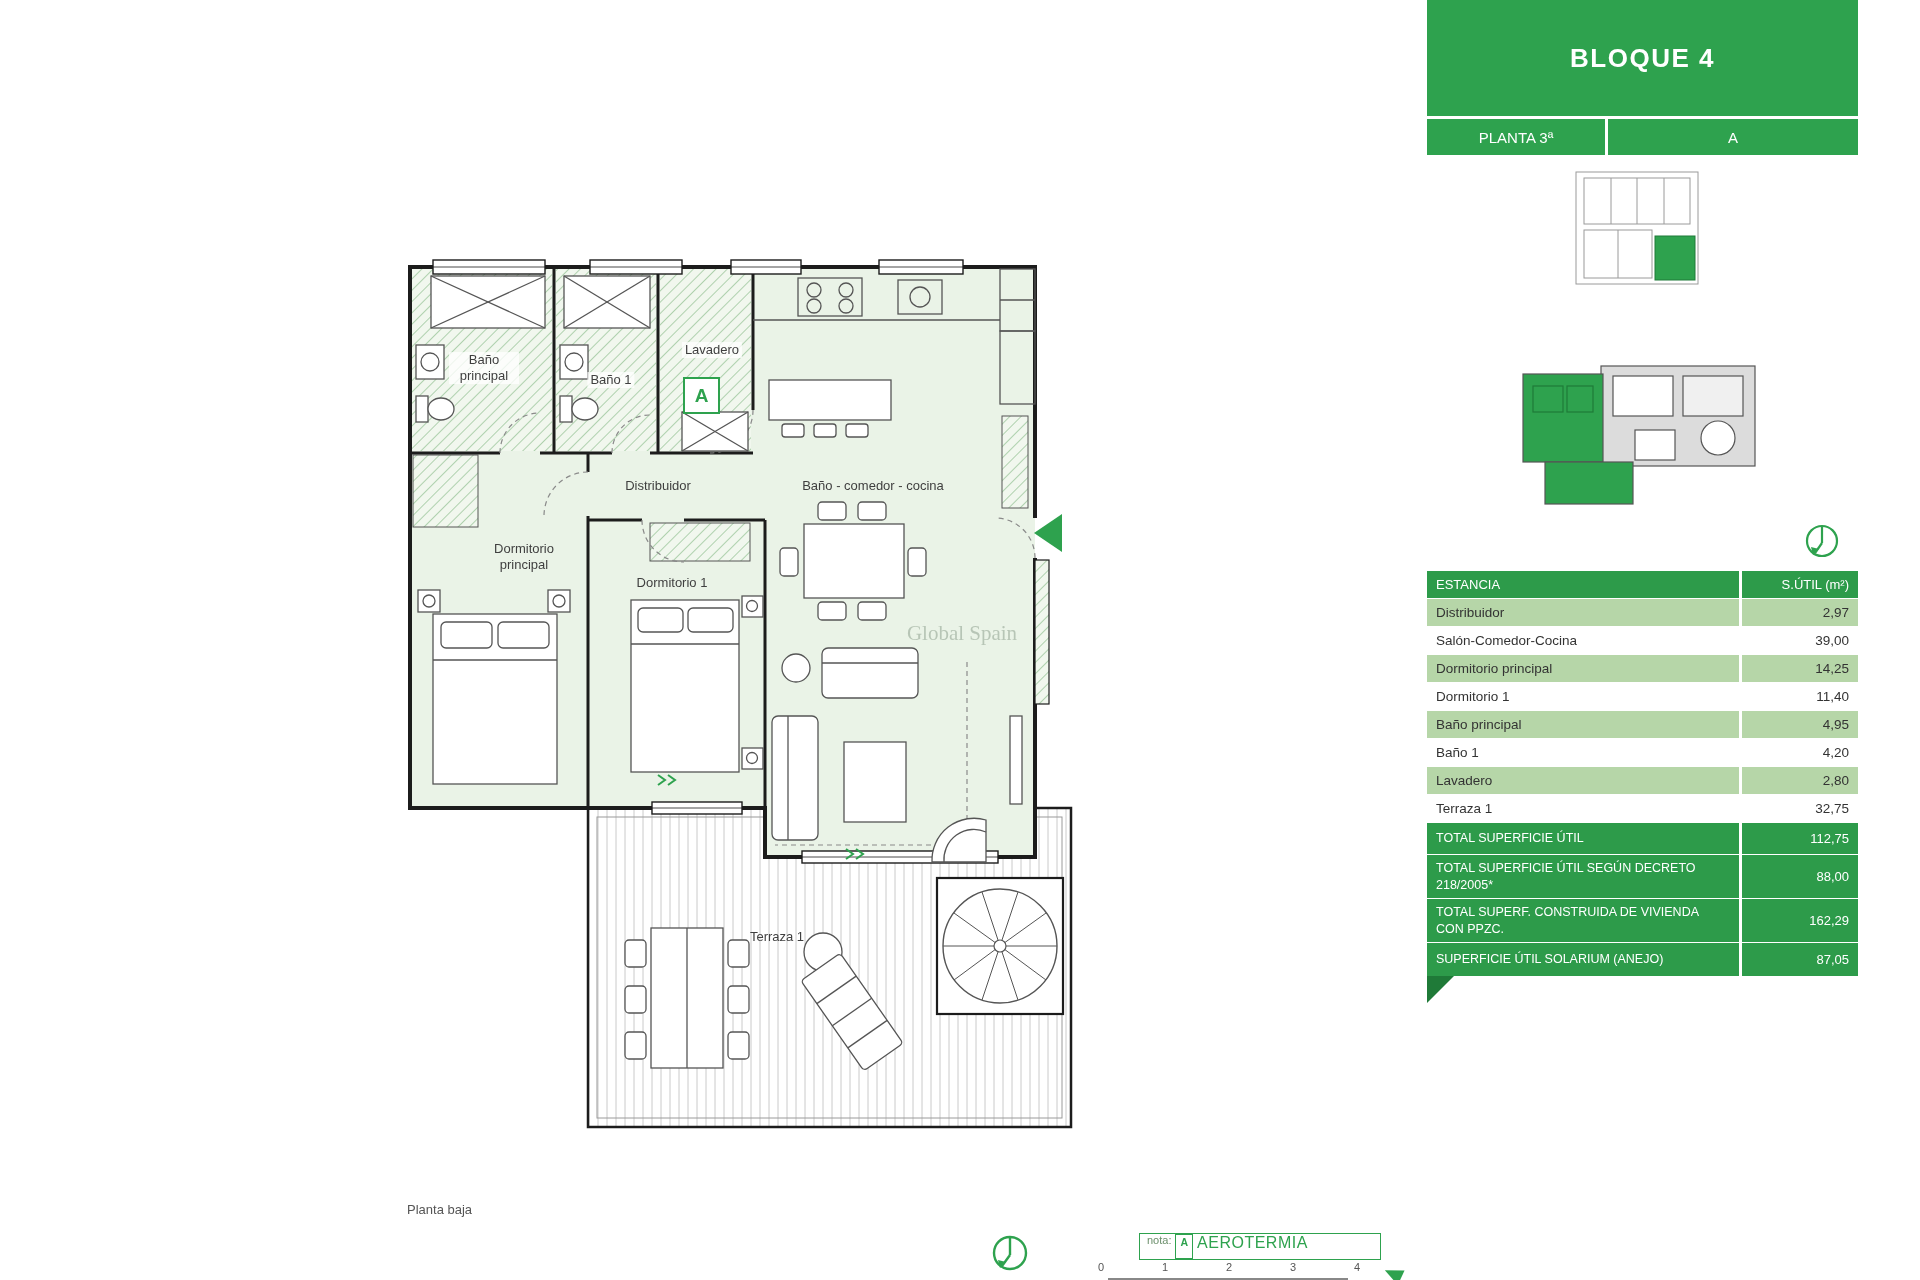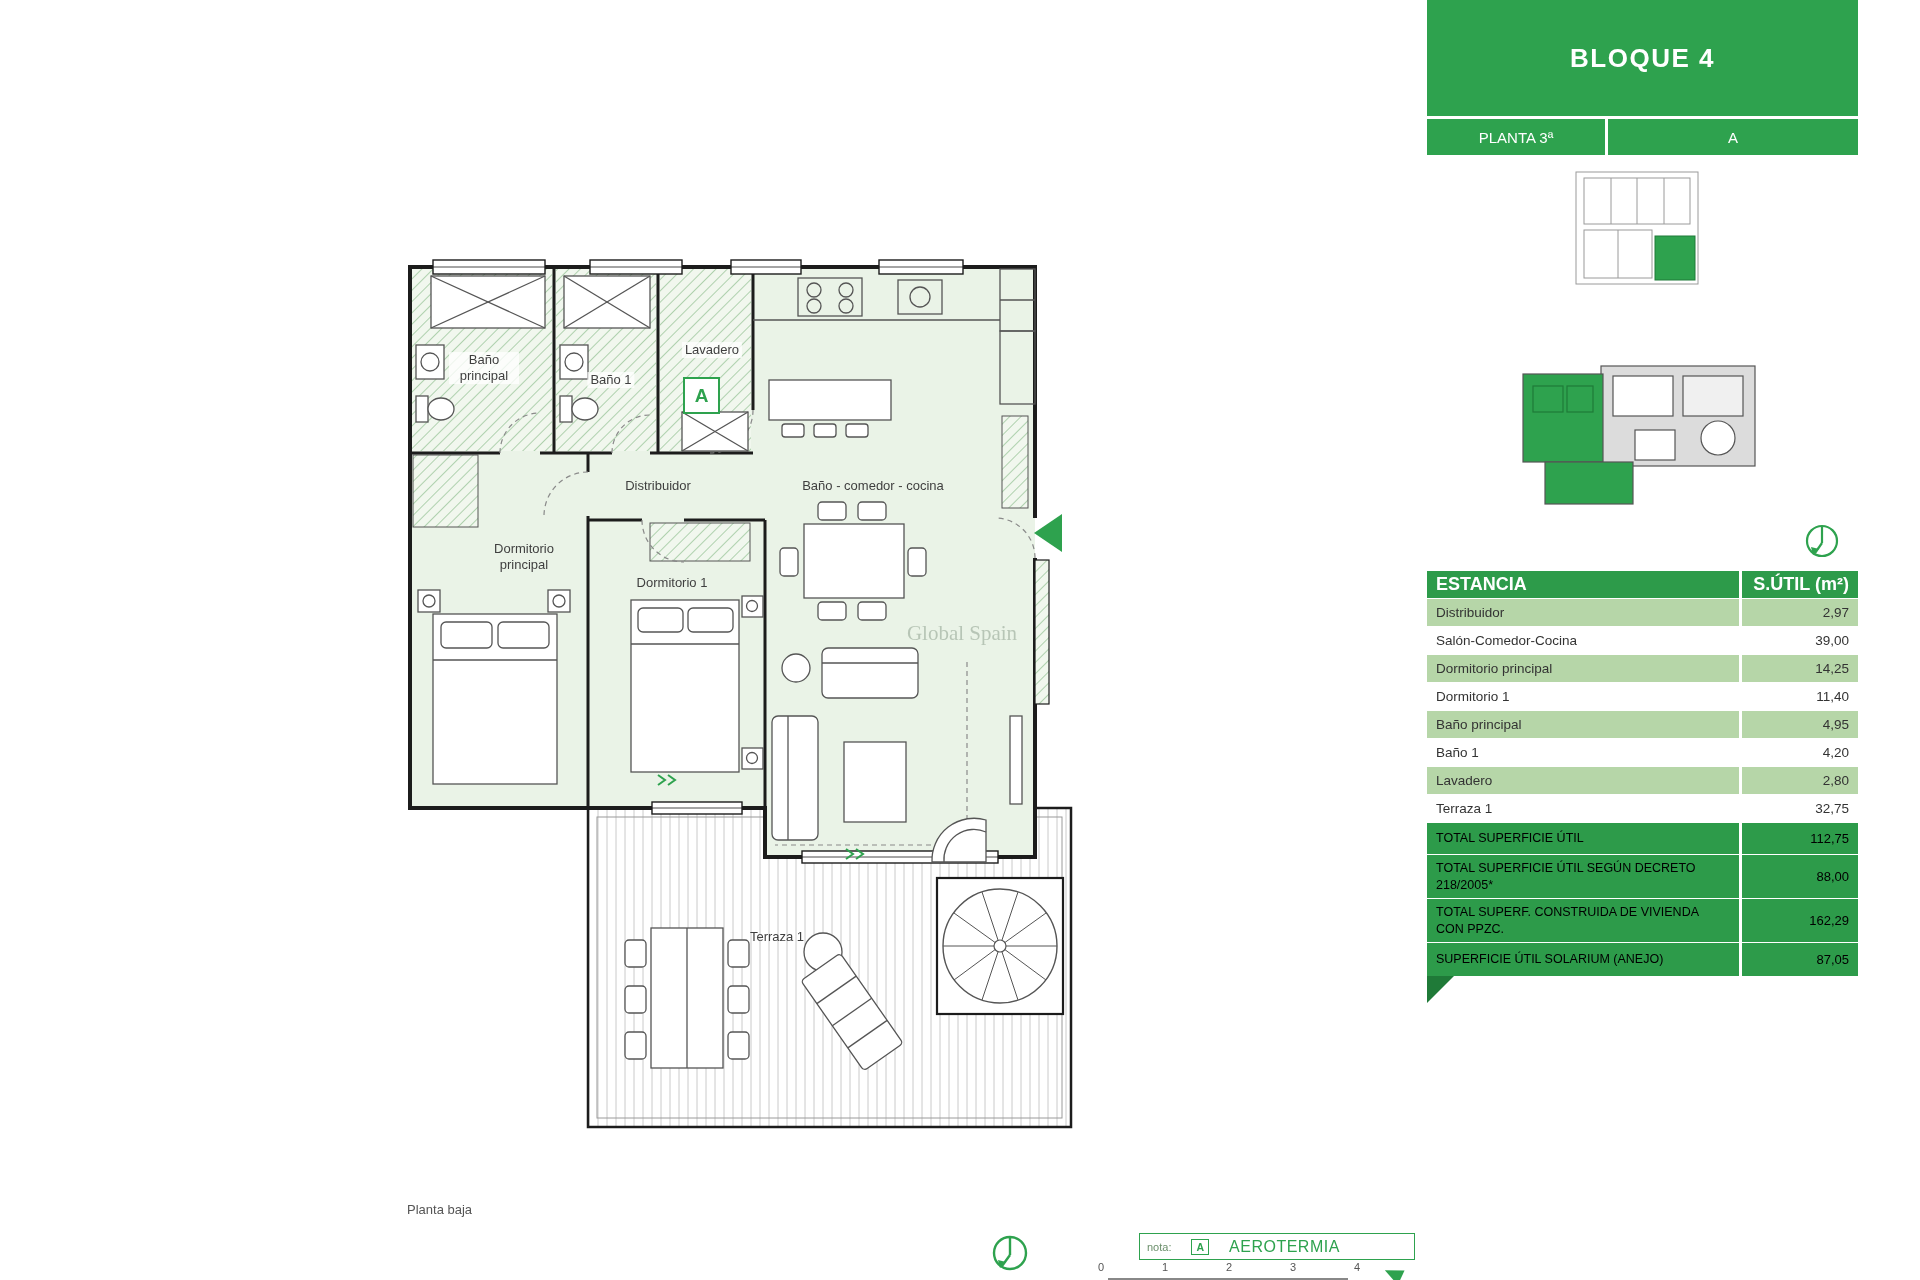--- a/index.html
+++ b/index.html
@@ -21,22 +21,22 @@
   .plan-label{position:absolute;transform:translate(-50%,-50%);text-align:center;
     font-size:13px;color:#3f3f3f;line-height:1.22;}
   .plan-label.nw{white-space:nowrap;}
   .plan-label.halo{background:rgba(255,255,255,.78);padding:0 3px;}
   .plan-marker-a{position:absolute;left:683px;top:377px;width:37px;height:37px;
     background:#fff;border:2px solid var(--brand-green);color:var(--brand-green);
     font-weight:bold;font-size:19px;display:flex;align-items:center;justify-content:center;}
   .plan-caption{position:absolute;left:407px;top:1202px;font-size:13px;color:#555;}
   .watermark{position:absolute;left:962px;top:633px;transform:translate(-50%,-50%);
     font-family:"Liberation Serif",serif;font-size:21px;color:#8fa18f;opacity:.55;white-space:nowrap;}
-  .nota-box{position:absolute;left:1139px;top:1233px;width:276px;height:27px;
-    border:1.5px solid var(--brand-green);display:flex;align-items:center;gap:20px;padding:0 7px;background:#fff;}
+  .nota-box{position:absolute;left:1139px;top:1233px;width:242px;height:27px;
+    border:1.5px solid var(--brand-green);display:flex;gap:4px;padding:0 7px;background:#fff;}
   .nota-label{font-size:11px;color:#6b8f6b;}
   .nota-marker{border:1.5px solid var(--brand-green);color:var(--brand-green);
     font-size:10.5px;font-weight:bold;padding:0 4px;line-height:14px;}
   .nota-text{font-size:16px;color:var(--brand-green);letter-spacing:.5px;}
   .scale-bar{position:absolute;left:1098px;top:1261px;width:262px;display:flex;
     justify-content:space-between;font-size:11px;color:#555;}
   .scale-line{position:absolute;left:1108px;top:1278px;width:240px;height:2px;background:#888;}
   .corner-arrow{position:absolute;left:1384px;top:1266px;width:0;height:0;
     border-top:8px solid transparent;border-bottom:8px solid transparent;
     border-right:18px solid var(--brand-green);transform:rotate(25deg);}
@@ -54,25 +54,25 @@
   .diagram{position:absolute;}
   .diagram.small{left:144px;top:168px;width:132px;height:120px;}
   .diagram.large{left:88px;top:358px;width:248px;height:150px;}
   .panel-compass{position:absolute;left:377px;top:523px;width:36px;height:36px;}
 
   .area-table{position:absolute;left:0;top:571px;width:431px;}
   .t-row{display:flex;gap:3px;margin-top:1px;}
   .t-row:first-child{margin-top:0;}
   .t-label{width:312px;display:flex;align-items:center;padding:3px 9px;}
   .t-value{flex:1;display:flex;align-items:center;justify-content:flex-end;padding:3px 9px;}
-  .t-head>div{background:var(--table-green);color:#fff;font-weight:bold;font-size:18px;min-height:27px;}
+  .t-head>div{background:var(--table-green);color:#fff;font-weight:normal;font-size:13px;min-height:27px;}
   .std>div{min-height:27px;font-size:13.5px;color:#333;}
   .row-green>div{background:var(--row-light);}
   .row-white>div{background:#fff;}
-  .t-total>div{background:var(--table-green);color:#000000;font-size:12.5px;}
+  .t-total>div{background:var(--table-green);color:#ffffff;font-size:12.5px;}
   .t-total .t-label{line-height:1.3;padding-right:34px;}
   .t-total .t-value{font-size:13px;}
   .h31>div{min-height:31px;} .h43>div{min-height:43px;} .h33>div{min-height:33px;}
   .panel-fold{width:0;height:0;border-top:27px solid var(--fold-green);border-right:27px solid transparent;}
 </style>
 </head>
 <body>
 
 <div class="page">
 

